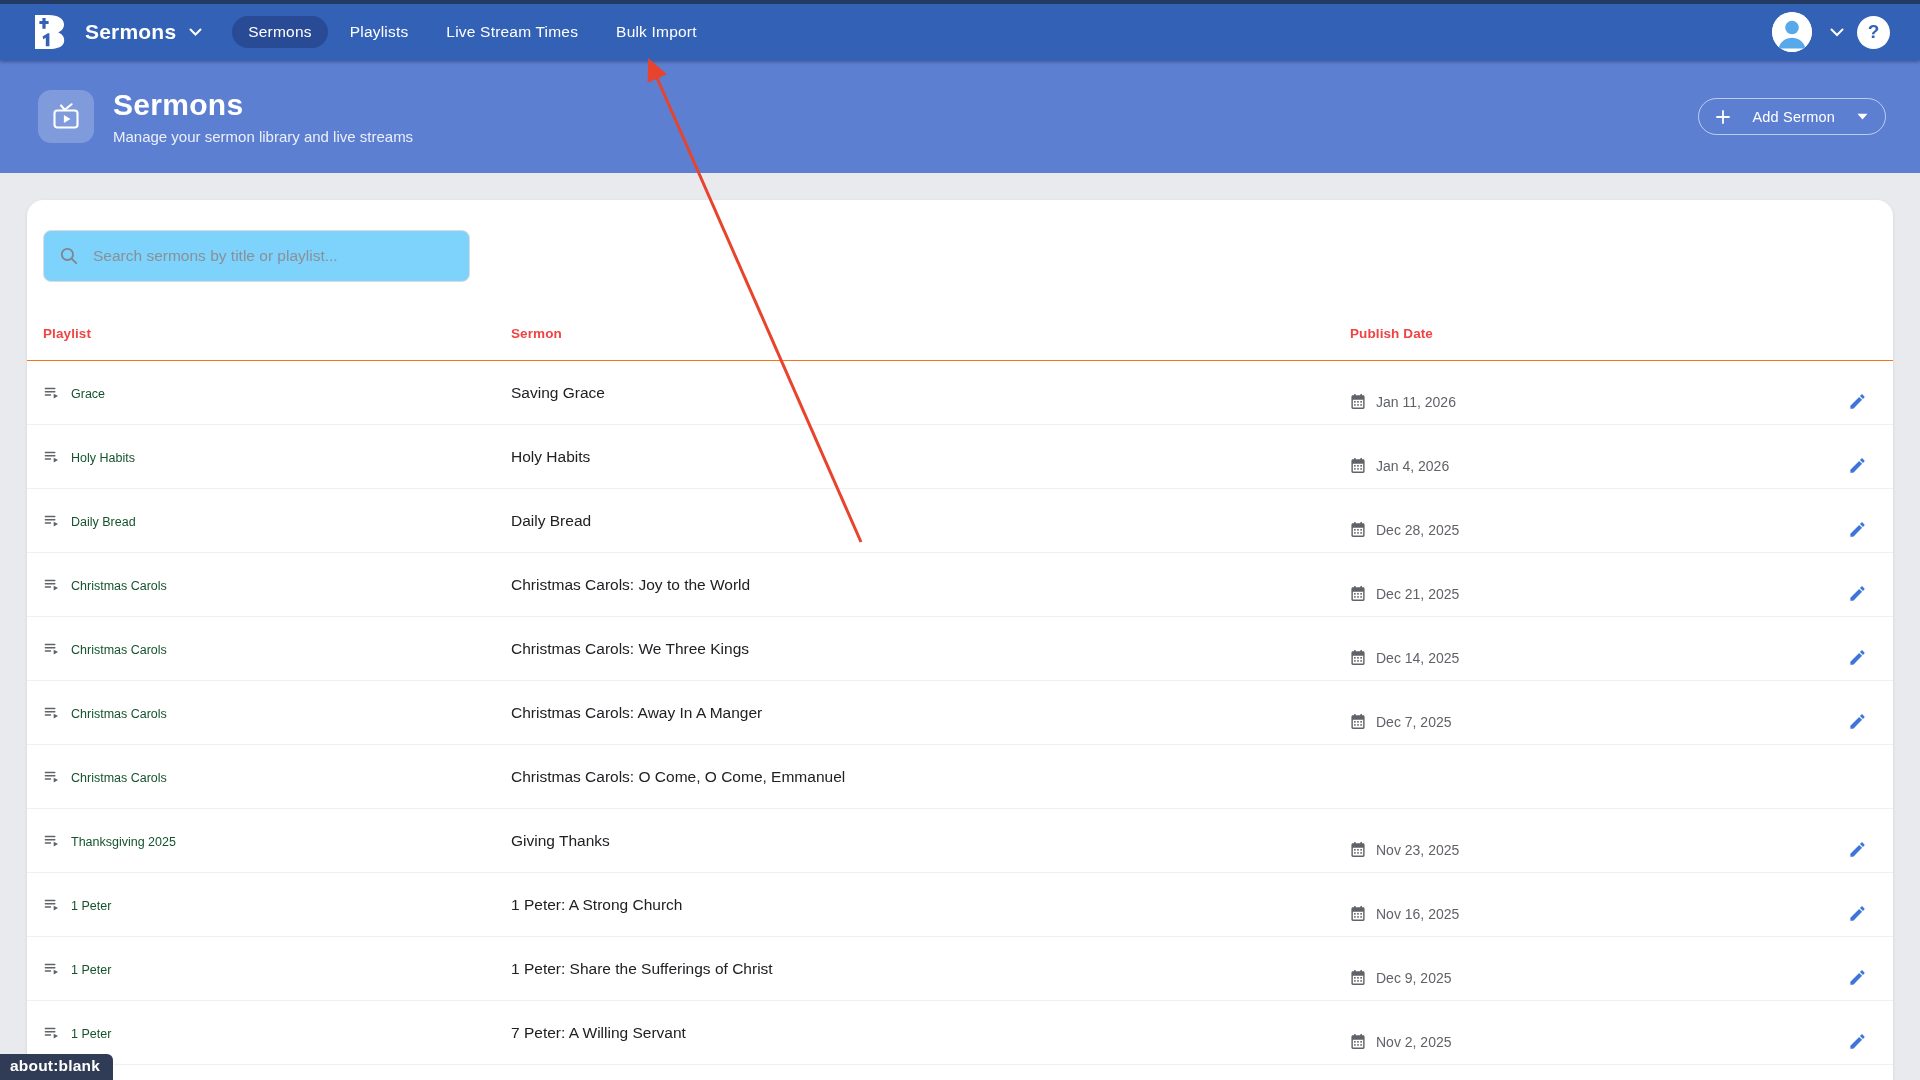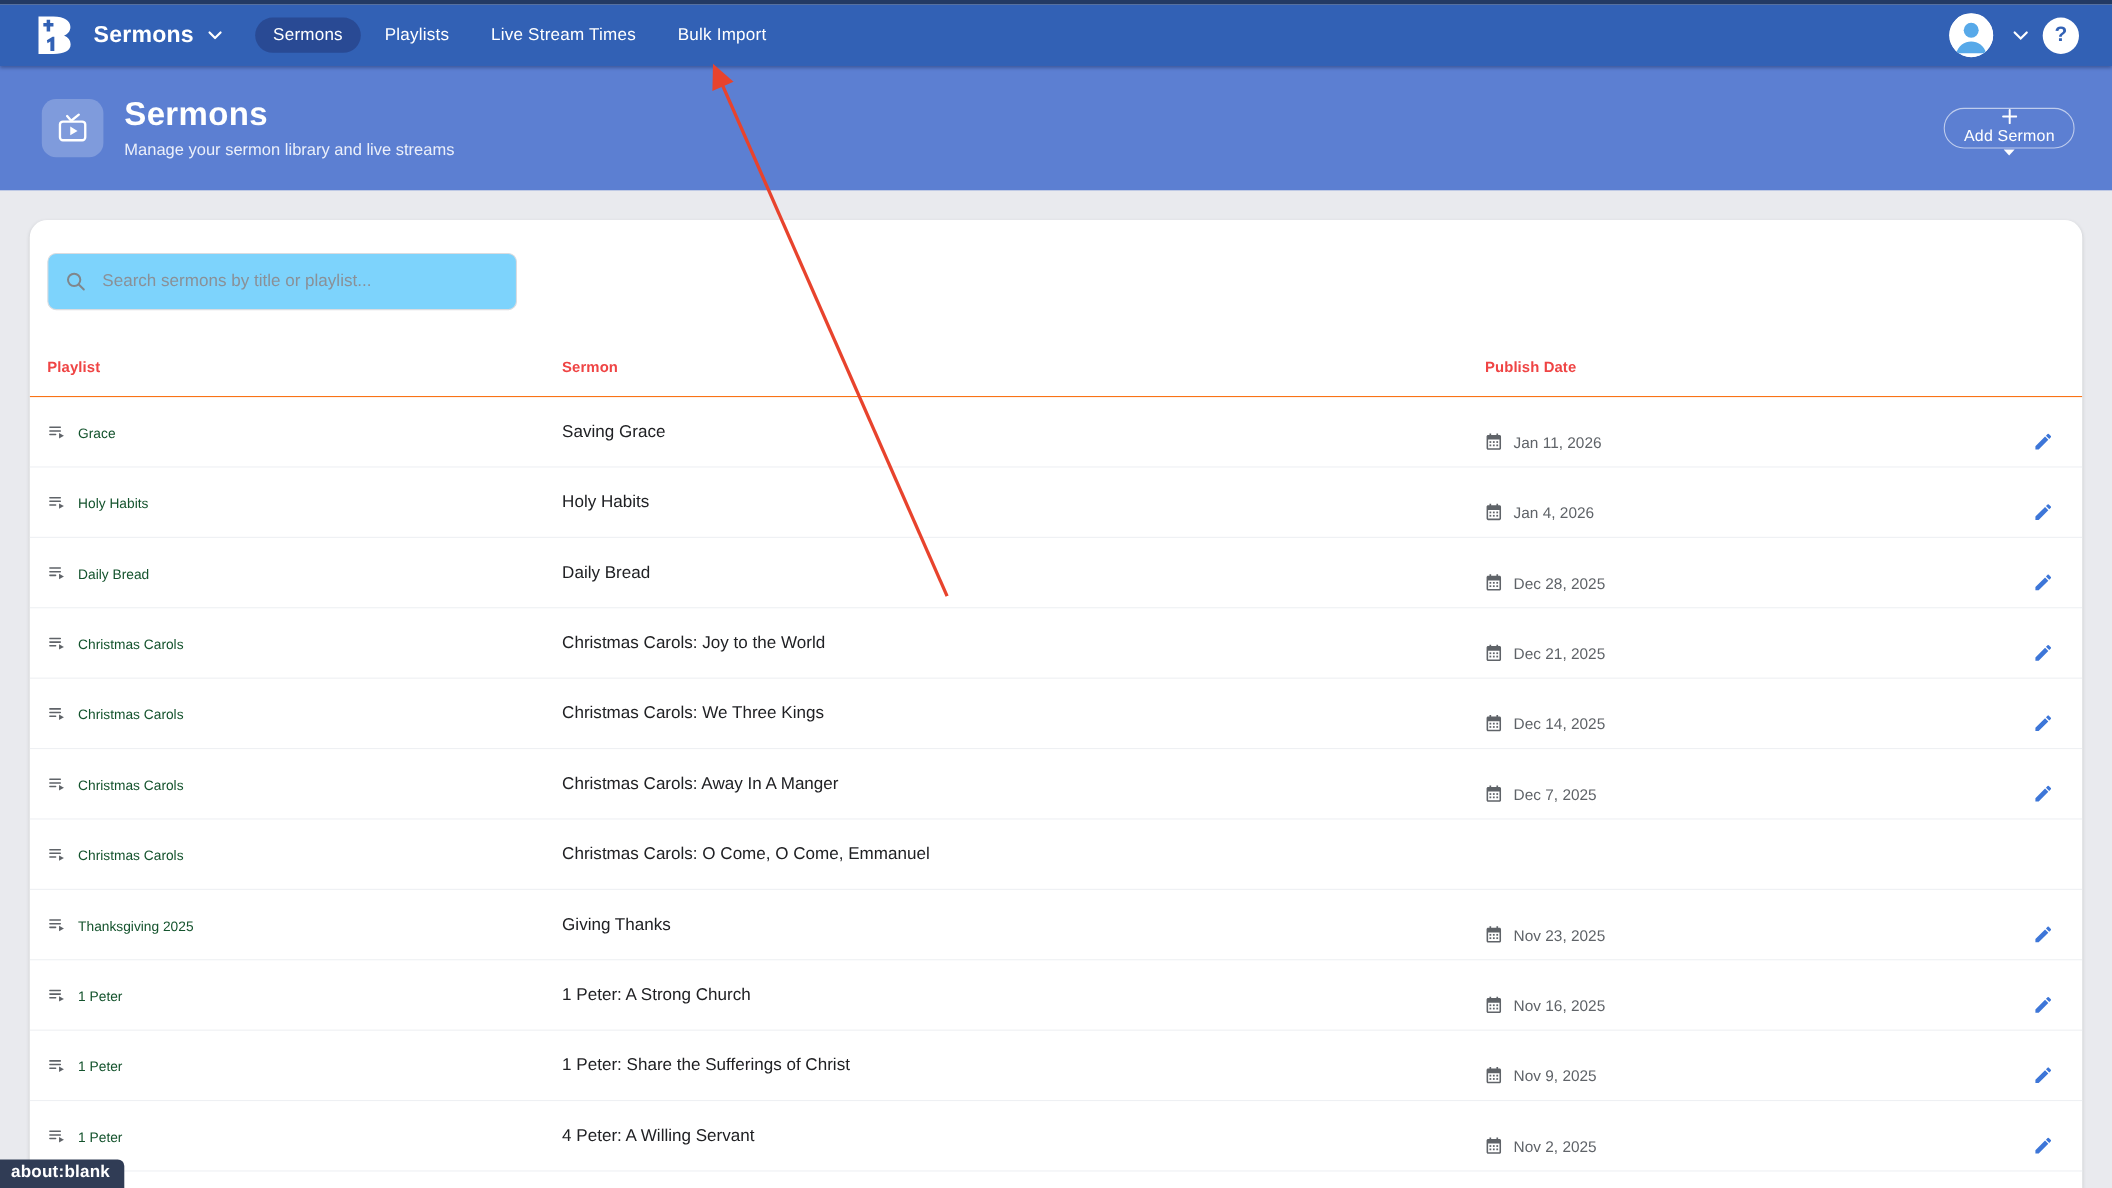--- a/index.html
+++ b/index.html
@@ -56,22 +56,22 @@
     background:rgba(255,255,255,.22);
     display:flex; align-items:center; justify-content:center; flex:none;
   }
   .header-text { margin-left:19px; }
   .page-title { font-size:30px; font-weight:700; letter-spacing:.3px; }
   .page-subtitle { font-size:15px; color:rgba(255,255,255,.88); margin-top:6px; }
   .add-btn {
     margin-left:auto; height:37px; padding:0 17px;
     border:1px solid rgba(255,255,255,.6); border-radius:19px;
     background:transparent; color:#fff;
-    display:flex; align-items:center; gap:3px;
-    font-size:14.5px; font-family:inherit; cursor:pointer; letter-spacing:.2px;flex-direction:column;
+    display:flex; align-items:center; gap:22px;
+    font-size:14.5px; font-family:inherit; cursor:pointer; letter-spacing:.2px;
   }
 
   
   .card {
     position:absolute; left:27px; top:200px; width:1866px; height:900px;
     background:#fff; border-radius:16px;
     box-shadow:0 1px 3px rgba(60,64,67,.15);
     overflow:hidden;
   }
   .search-wrap { margin:30px 16px 0 16px; position:relative; width:427px; }
@@ -534,21 +534,21 @@
           <svg width="16" height="17" viewBox="0 0 18 19" fill="#5f6368">
             <path d="M14.8 2.6 H13.4 V1.1 h-1.7 v1.5 H6.3 V1.1 H4.6 v1.5 H3.2 C2.3 2.6 1.6 3.3 1.6 4.2 v12 c0 .9 .7 1.6 1.6 1.6 h11.6 c.9 0 1.6-.7 1.6-1.6 v-12 c0-.9-.7-1.6-1.6-1.6 Z M14.8 16.2 H3.2 V7.4 h11.6 Z"></path>
             <rect x="4.6" y="9" width="1.8" height="1.8"></rect>
                 <rect x="8.1" y="9" width="1.8" height="1.8"></rect>
                 <rect x="11.6" y="9" width="1.8" height="1.8"></rect>
             <rect x="4.6" y="12.4" width="1.8" height="1.8"></rect>
                 <rect x="8.1" y="12.4" width="1.8" height="1.8"></rect>
                 <rect x="11.6" y="12.4" width="1.8" height="1.8"></rect>
           </svg>
         </span>
-        <span>Nov 9, 2025</span>
+        <span>Dec 9, 2025</span>
       </span>
       <button class="edit-btn">
         <svg width="19" height="19" viewBox="0 0 24 24" fill="#3d76d8">
           <path d="M3 17.25V21h3.75L17.81 9.94l-3.75-3.75L3 17.25zM20.71 7.04c.39-.39.39-1.02 0-1.41l-2.34-2.34a.996.996 0 0 0-1.41 0l-1.83 1.83 3.75 3.75 1.83-1.83z"></path>
         </svg>
       </button>
     </div>
   </div>
 
   <div class="trow">
@@ -556,21 +556,21 @@
       <span class="icon">
         <svg width="17" height="17" viewBox="0 0 18 18" fill="none" stroke="#5f6368" stroke-width="1.5" stroke-linecap="round">
           <path d="M2.5 4.7 h10"></path>
               <path d="M2.5 8.2 h10"></path>
               <path d="M2.5 11.7 h5.5"></path>
           <path d="M11.3 10.2 L16 12.8 L11.3 15.4 Z" fill="#5f6368" stroke="none"></path>
         </svg>
       </span>
       <span>1 Peter</span>
     </div>
-    <div class="cell-sermon">4 Peter: A Willing Servant</div>
+    <div class="cell-sermon">7 Peter: A Willing Servant</div>
     <div class="cell-date">
       <span class="date-group">
         <span class="icon">
           <svg width="16" height="17" viewBox="0 0 18 19" fill="#5f6368">
             <path d="M14.8 2.6 H13.4 V1.1 h-1.7 v1.5 H6.3 V1.1 H4.6 v1.5 H3.2 C2.3 2.6 1.6 3.3 1.6 4.2 v12 c0 .9 .7 1.6 1.6 1.6 h11.6 c.9 0 1.6-.7 1.6-1.6 v-12 c0-.9-.7-1.6-1.6-1.6 Z M14.8 16.2 H3.2 V7.4 h11.6 Z"></path>
             <rect x="4.6" y="9" width="1.8" height="1.8"></rect>
                 <rect x="8.1" y="9" width="1.8" height="1.8"></rect>
                 <rect x="11.6" y="9" width="1.8" height="1.8"></rect>
             <rect x="4.6" y="12.4" width="1.8" height="1.8"></rect>
                 <rect x="8.1" y="12.4" width="1.8" height="1.8"></rect>

